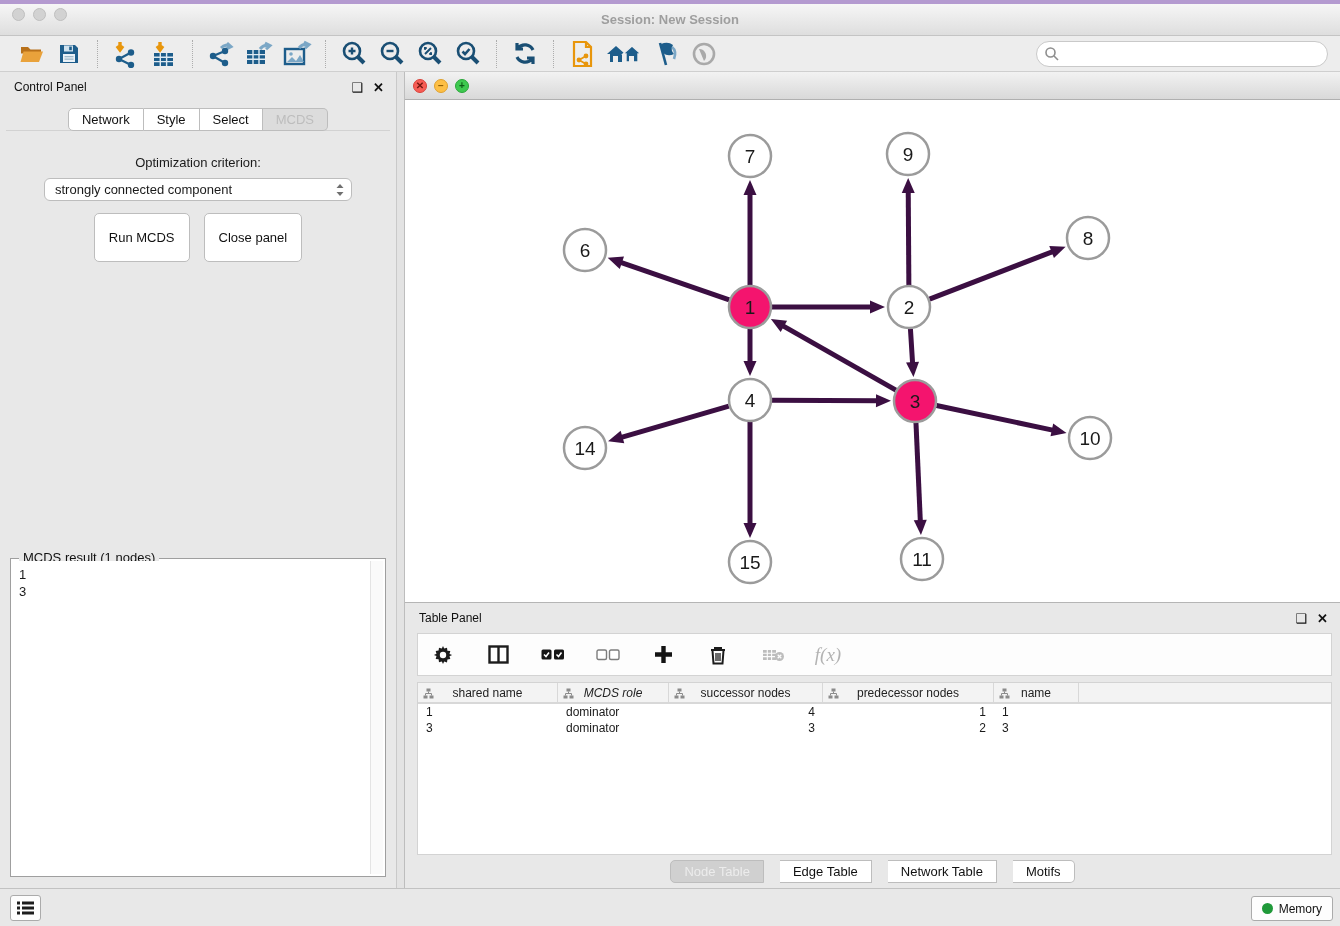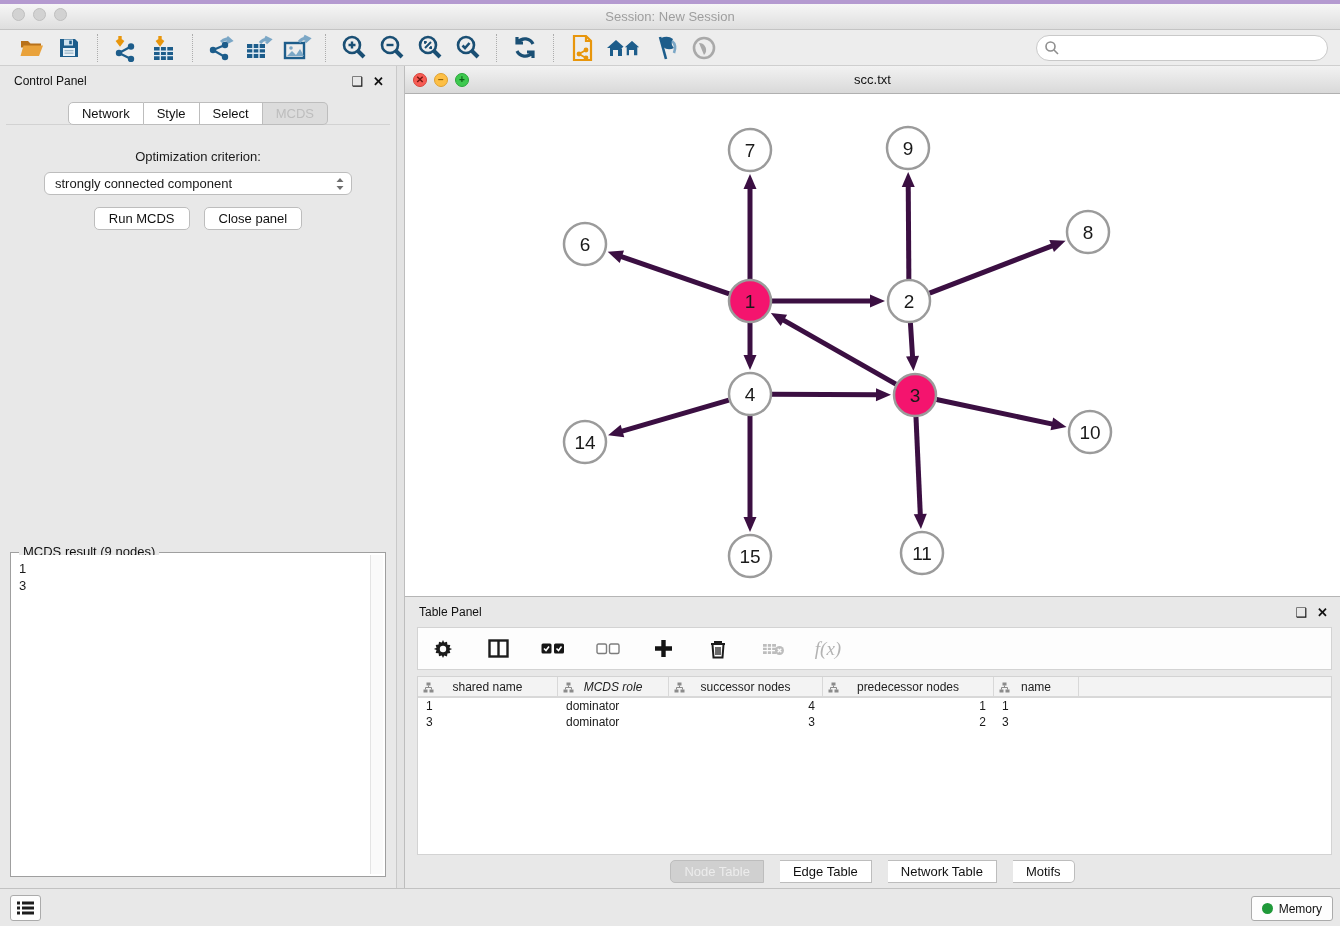--- a/index.html
+++ b/index.html
@@ -6,21 +6,21 @@
   html,body { margin:0; padding:0; }
   body {
     width:1340px; height:926px; overflow:hidden;
     font-family:"Liberation Sans", sans-serif;
     background:#e8e8e8; color:#1a1a1a; -webkit-font-smoothing:antialiased;
   }
   .app { position:relative; width:1340px; height:926px; display:flex; flex-direction:column; }
 
   
   .top-strip { height:4px; background:#b49ad0; }
-  .titlebar { height:26px; background:linear-gradient(#f6f6f6,#dedede); border-bottom:1px solid #c4c4c4; position:relative; display:flex; align-items:center; }
+  .titlebar { height:32px; background:linear-gradient(#f6f6f6,#dedede); border-bottom:1px solid #c4c4c4; position:relative; display:flex; align-items:center;font-weight:bold; }
   .traffic { position:absolute; left:12px; top:4px; display:flex; gap:8px; }
   .tl { width:13px; height:13px; border-radius:50%; background:#d2d2d2; border:1px solid #bfbfbf; }
   .title-text { flex:1; text-align:center; color:#9e9e9e; font-size:13px; }
 
   .toolbar { height:36px; background:#ededed; border-bottom:1px solid #cfcfcf; display:flex; align-items:center; padding:0 12px; }
   .tb-btn { width:32px; height:30px; display:flex; align-items:center; justify-content:center; margin:0 3px; }
   .tb-sep { width:1px; height:28px; border-left:1px dotted #adadad; margin:0 9px; }
   .search { margin-left:auto; width:292px; height:26px; background:#fff; border:1px solid #c9c9c9; border-radius:13px; display:flex; align-items:center; padding:0 7px; }
   .search input { border:none; outline:none; flex:1; font-size:13px; background:transparent; font-family:"Liberation Sans",sans-serif; }
 
@@ -36,21 +36,21 @@
   .ctab-row { display:flex; justify-content:center; margin-top:8px; position:relative; z-index:2; }
   .tab { font-size:13px; padding:3px 13px; background:#fff; border:1px solid #bdbdbd; border-left:none; color:#111; }
   .tab:first-child { border-left:1px solid #bdbdbd; border-radius:5px 0 0 5px; }
   .tab:last-child { border-radius:0 5px 5px 0; }
   .tab.active { background:#dcdcdc; color:#bdbdbd; }
   .cp-body { position:absolute; left:6px; right:6px; top:58px; bottom:8px; border-top:1px solid #d2d2d2; }
   .opt-label { text-align:center; font-size:13px; margin-top:24px; }
   .combo { margin:8px auto 0 auto; width:308px; height:23px; background:#fff; border:1px solid #bdbdbd; border-radius:6px; display:flex; align-items:center; padding:0 6px 0 10px; font-size:13px; }
   .combo .cval { flex:1; }
   .btn-row { display:flex; justify-content:center; gap:14px; margin-top:12px; }
-  .pbtn { background:#fff; border:1px solid #bdbdbd; border-radius:5px; font-size:13px; padding:3px 14px; color:#111; }
+  .pbtn { background:#fff; border:1px solid #bdbdbd; border-radius:5px; font-size:13px; padding:16px 14px; color:#111; }
   .result-fs { position:absolute; left:4px; right:4px; top:427px; bottom:3px; border:1px solid #9f9f9f; background:#fff; }
   .result-legend { position:absolute; top:-9px; left:8px; background:#e8e8e8; padding:0 4px; font-size:13px; color:#111; }
   .result-text { position:absolute; inset:2px 16px 2px 2px; background:#fff; font-size:13px; padding:5px 6px; white-space:pre-line; line-height:17px; }
   .result-scroll { position:absolute; top:2px; bottom:2px; right:2px; width:13px; background:#fafafa; border-left:1px solid #e4e4e4; }
 
   .divider-v { width:9px; background:#e3e3e3; border-left:1px solid #c9c9c9; border-right:1px solid #bdbdbd; flex:none; }
 
   .right-col { flex:1; display:flex; flex-direction:column; min-width:0; }
 
   
@@ -260,40 +260,39 @@
           <svg width="10" height="16" viewBox="0 0 10 16">
               <path d="M1.5 6 L5 2 L8.5 6z" fill="#6f6f6f"></path>
               <path d="M1.5 10 L5 14 L8.5 10z" fill="#6f6f6f"></path>
             </svg>
         </div>
         <div class="btn-row">
           <span class="pbtn">Run MCDS</span>
           <span class="pbtn">Close panel</span>
         </div>
         <div class="result-fs">
-          <span class="result-legend">MCDS result (9 nodes)</span>
+          <span class="result-legend">MCDS result (1 nodes)</span>
           <div class="result-text" id="result-text">1
 3</div>
           <div class="result-scroll"></div>
         </div>
       </div>
     </div>
 
     <div class="divider-v"></div>
 
     <div class="right-col">
 
       <div class="net-win">
         <div class="net-title">
           <div class="mini-lights">
             <span class="ml red">✕</span>
             <span class="ml yel">−</span>
             <span class="ml grn">+</span>
           </div>
-          <span class="net-title-text">scc.txt</span>
         </div>
         <div class="net-canvas">
           <svg id="graph-svg" width="935" height="503" viewBox="0 0 935 503">
               <line x1="345" y1="185" x2="345" y2="93" stroke="#3b0f42" stroke-width="5"></line>
               <polygon points="345,80 351.5,95 338.5,95" fill="#3b0f42"></polygon>
               <line x1="324.2058154797033" y1="199.81655443844295" x2="214.97203760231716" y2="162.08124935352777" stroke="#3b0f42" stroke-width="5"></line>
               <polygon points="202.68456493123276,157.83648606715315 218.98479965644054,156.59055352358166 214.74003637006592,168.87802619466606" fill="#3b0f42"></polygon>
               <line x1="367" y1="207" x2="467" y2="207" stroke="#3b0f42" stroke-width="5"></line>
               <polygon points="480,207 465,213.5 465,200.5" fill="#3b0f42"></polygon>
               <line x1="345" y1="229" x2="345" y2="263" stroke="#3b0f42" stroke-width="5"></line>

